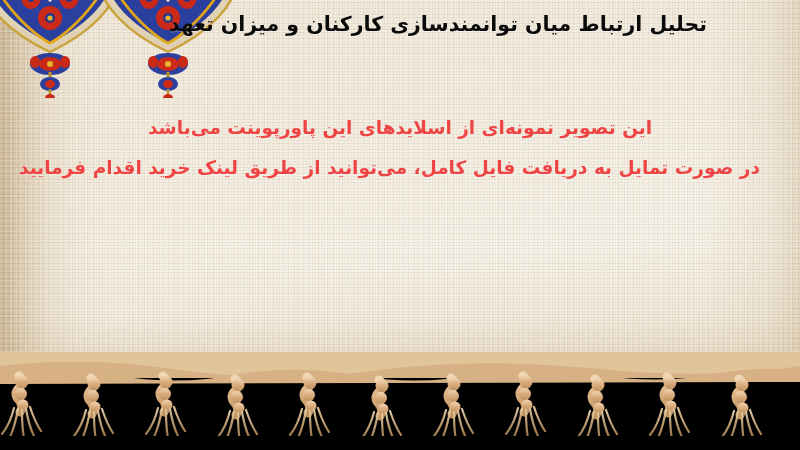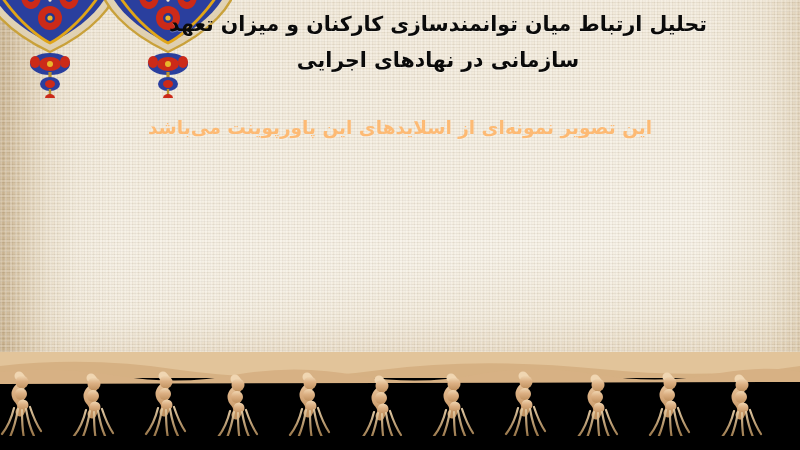--- a/index.html
+++ b/index.html
@@ -114,21 +114,21 @@
   }
   .title-line { display: block; white-space: nowrap; }
 
   
   .body-block {
     position: absolute;
     right: 40px;
     top: 108px;
     width: 720px;
     text-align: center;
-    color: #fdba74;
+    color: #ef4444;
     font-size: 18.5px;
     font-weight: bold;
     line-height: 2.18;
     direction: rtl;
     text-shadow: 0 1px 0 rgba(255,255,255,0.26);
   }
   .body-line { display: block; white-space: nowrap; }
 
   
   .fringe-band {
@@ -297,25 +297,25 @@
         <ellipse cx="0" cy="26" rx="10" ry="7" fill="#2a3f9e"></ellipse>
         <ellipse cx="0" cy="26" rx="5" ry="4" fill="#cc2a18"></ellipse>
         <rect x="-1.2" y="31" width="2.4" height="7" fill="#b8912c"></rect>
         <ellipse cx="0" cy="40" rx="5" ry="4" fill="#cc2a18"></ellipse>
       </g>
     </svg>
   </div>
 
   <div class="title-block">
     <span class="title-line">تحلیل ارتباط میان توانمندسازی کارکنان و میزان تعهد</span>
-    <span class="title-line">سازمانی در نهادهای اجرایی</span>
   </div>
 
   <div class="body-block">
     <span class="body-line">این تصویر نمونه‌ای از اسلایدهای این پاورپوینت می‌باشد</span>
+    <span class="body-line">در صورت تمایل به دریافت فایل کامل، می‌توانید از طریق لینک خرید اقدام فرمایید</span>
   </div>
 
   <div class="fringe-dark"></div>
 
   <div class="fringe-band">
     <svg viewBox="0 0 800 96" width="800" height="96" preserveAspectRatio="none" aria-hidden="true">
       <defs>
         <linearGradient id="ropeG" x1="0" y1="0" x2="0" y2="1">
           <stop offset="0%" stop-color="#f0d6b2"></stop>
           <stop offset="45%" stop-color="#dcb083"></stop>

